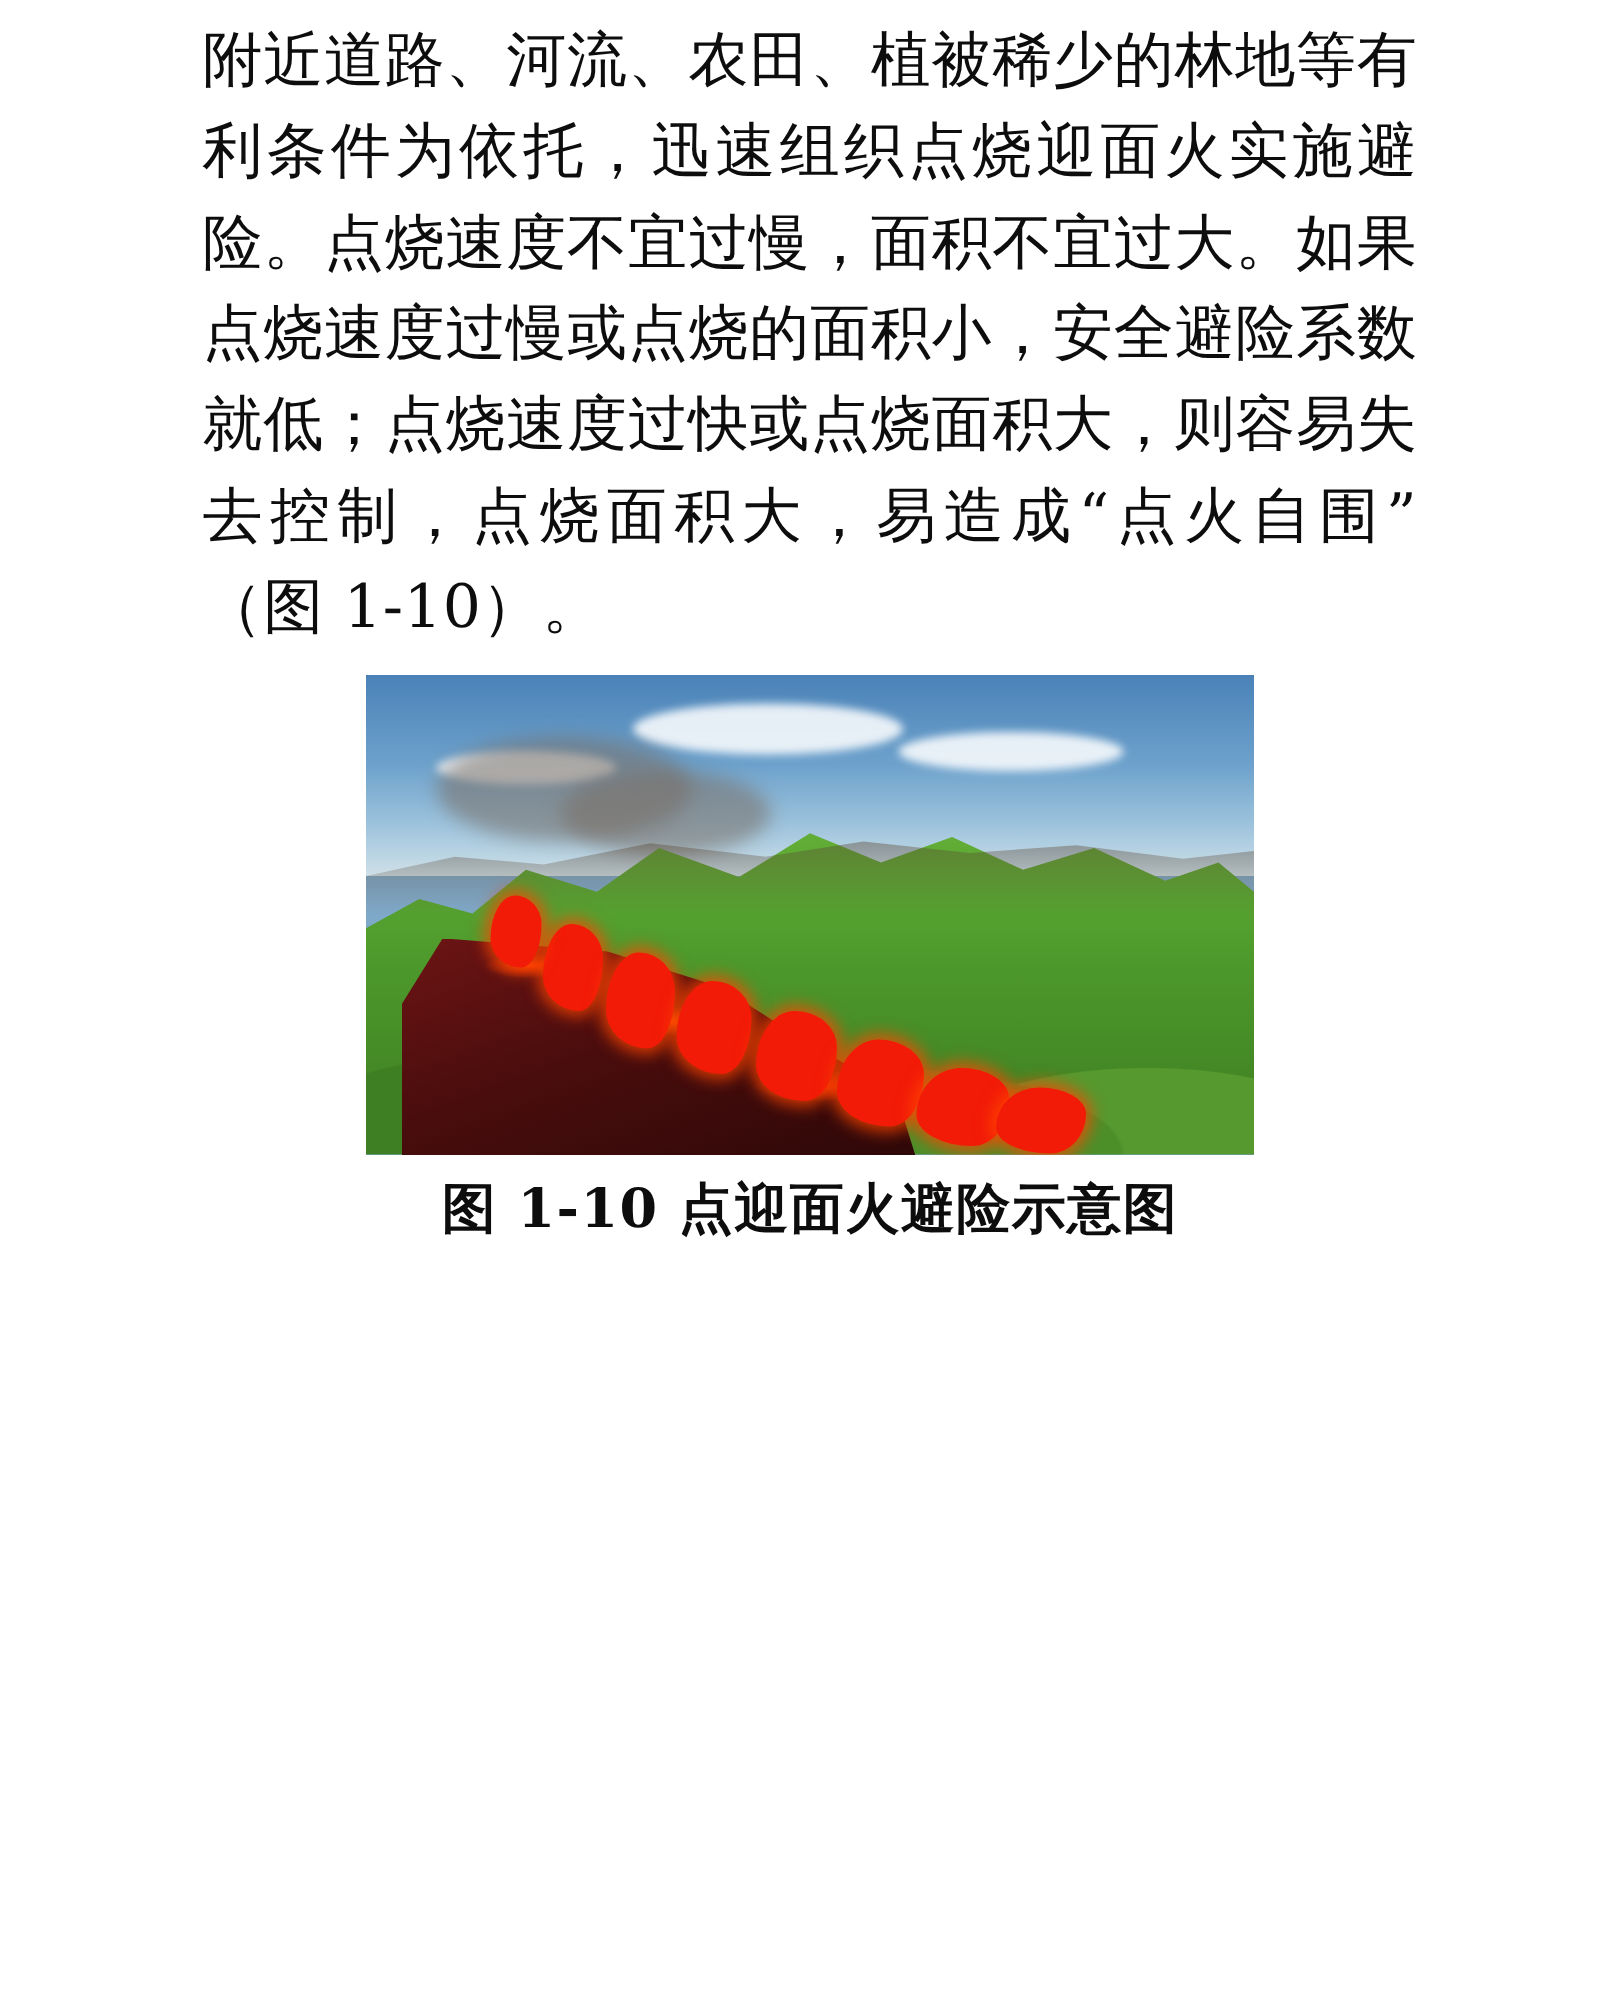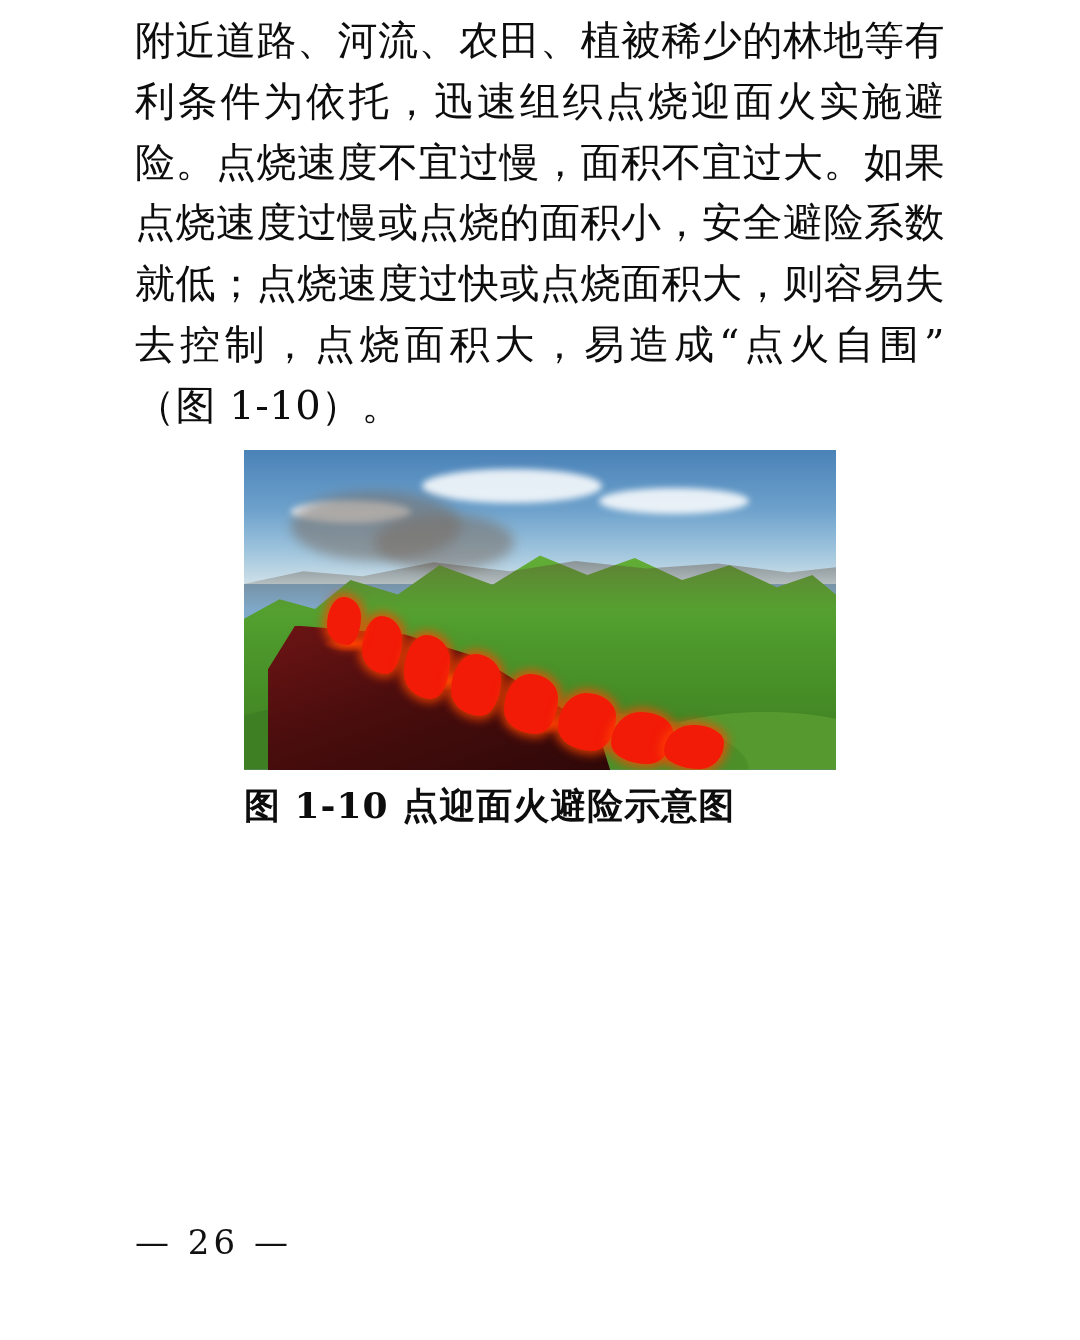--- a/index.html
+++ b/index.html
@@ -38,21 +38,21 @@
     width: 592px;
     height: 320px;
     display: block;
     border: 0;
     background: #7fa9c9;
     position: relative;
     overflow: hidden;
   }
   .figure-caption {
     font-size: 36px;
-    text-align: left;
+    text-align: center;
     margin-top: 12px;
     letter-spacing: 1px;
     font-weight: 600;
     font-family: "DejaVu Serif", "Liberation Serif", serif;
   }
   .para2 {
     font-size: 40px;
     line-height: 1.52;
     letter-spacing: 0.5px;
     text-align: justify;
@@ -139,14 +139,13 @@
       <div class="ill-flame" style="left:44%;top:70%;width:54px;height:60px;"></div>
       <div class="ill-flame" style="left:53%;top:76%;width:58px;height:58px;"></div>
       <div class="ill-flame" style="left:62%;top:82%;width:62px;height:52px;"></div>
       <div class="ill-flame" style="left:71%;top:86%;width:60px;height:44px;"></div>
       <div class="ill-flame" style="left:14%;top:46%;width:34px;height:48px;"></div>
     </div>
     <div class="figure-caption">图 1-10 点迎面火避险示意图</div>
   </div>
 
 
-  <div class="footer">— 26 —</div>
 </div>
 
 </body></html>

